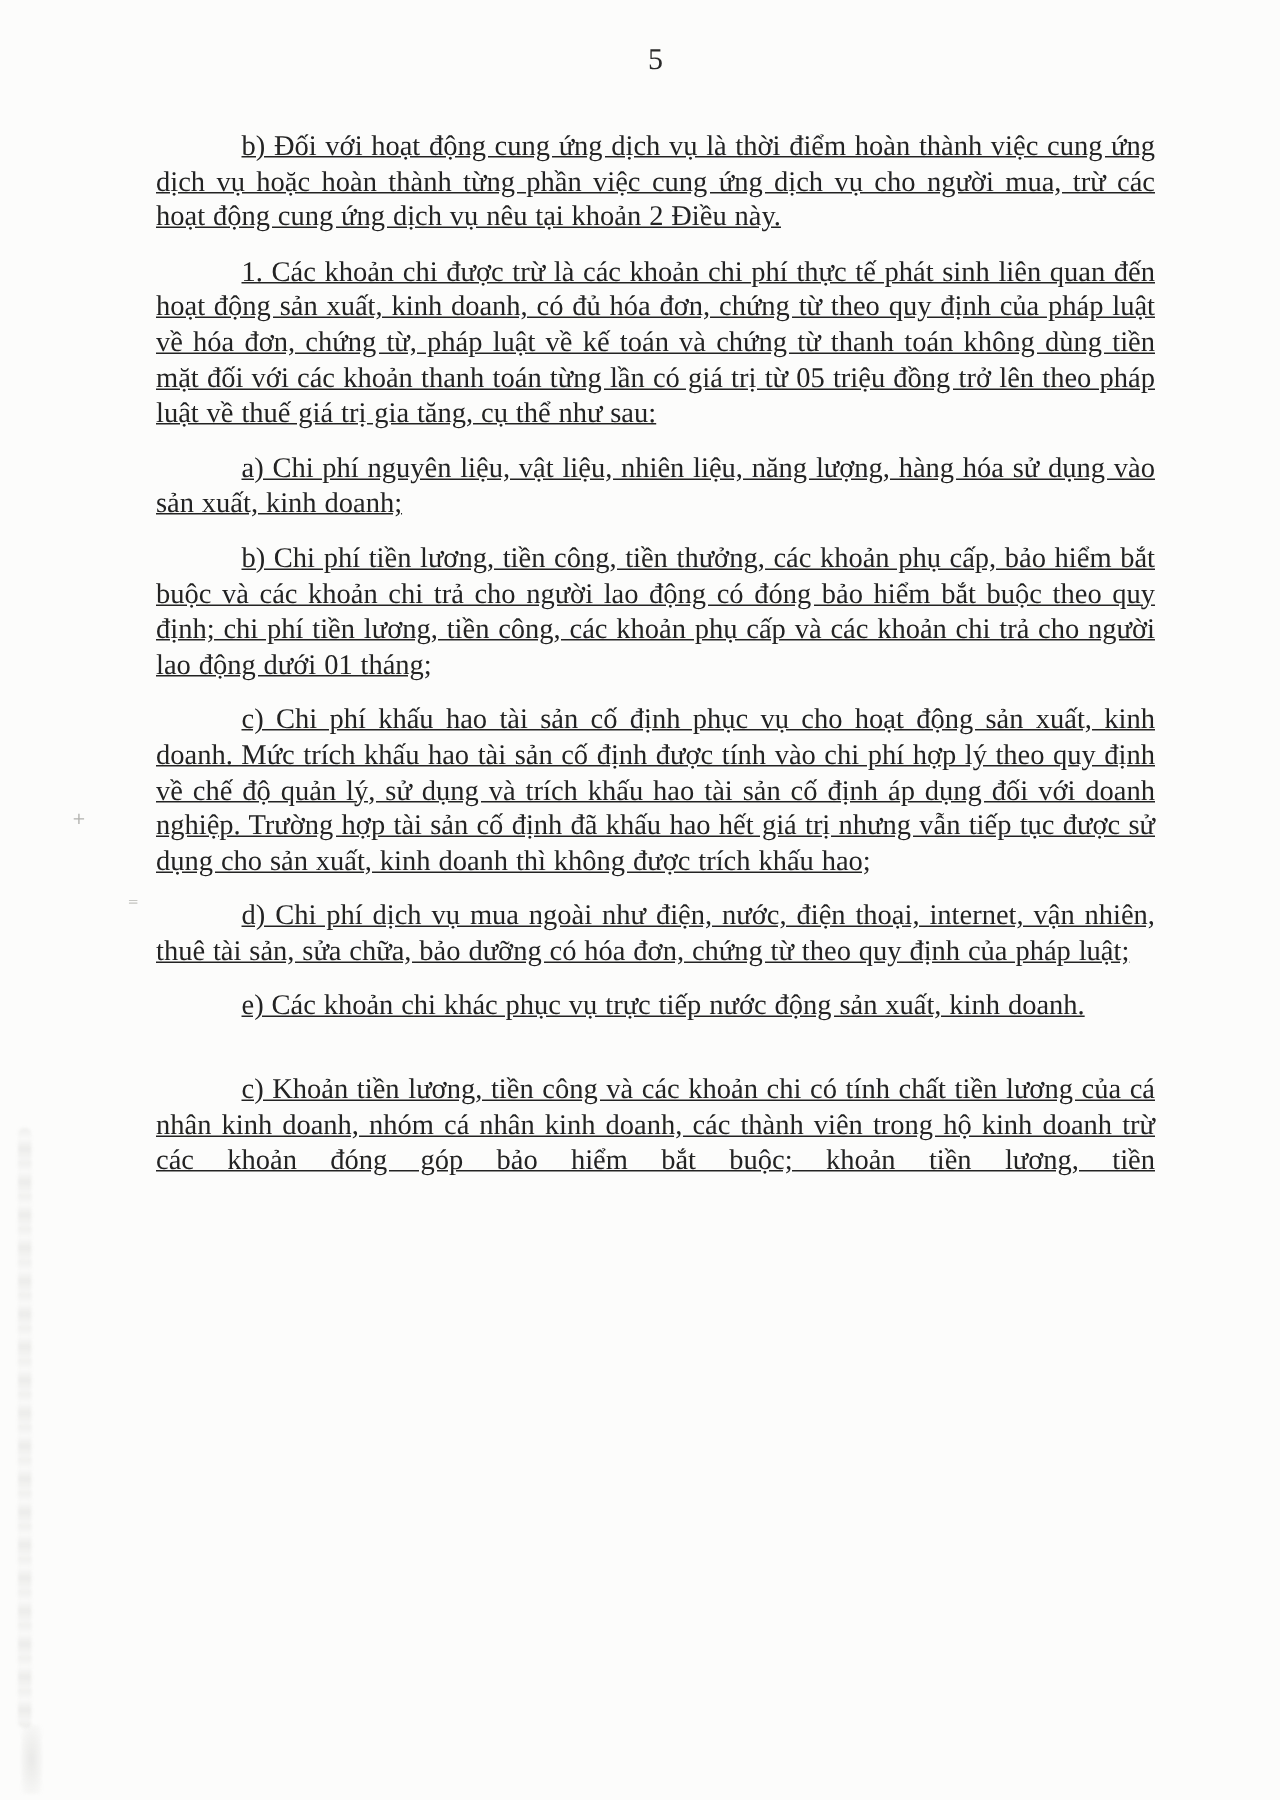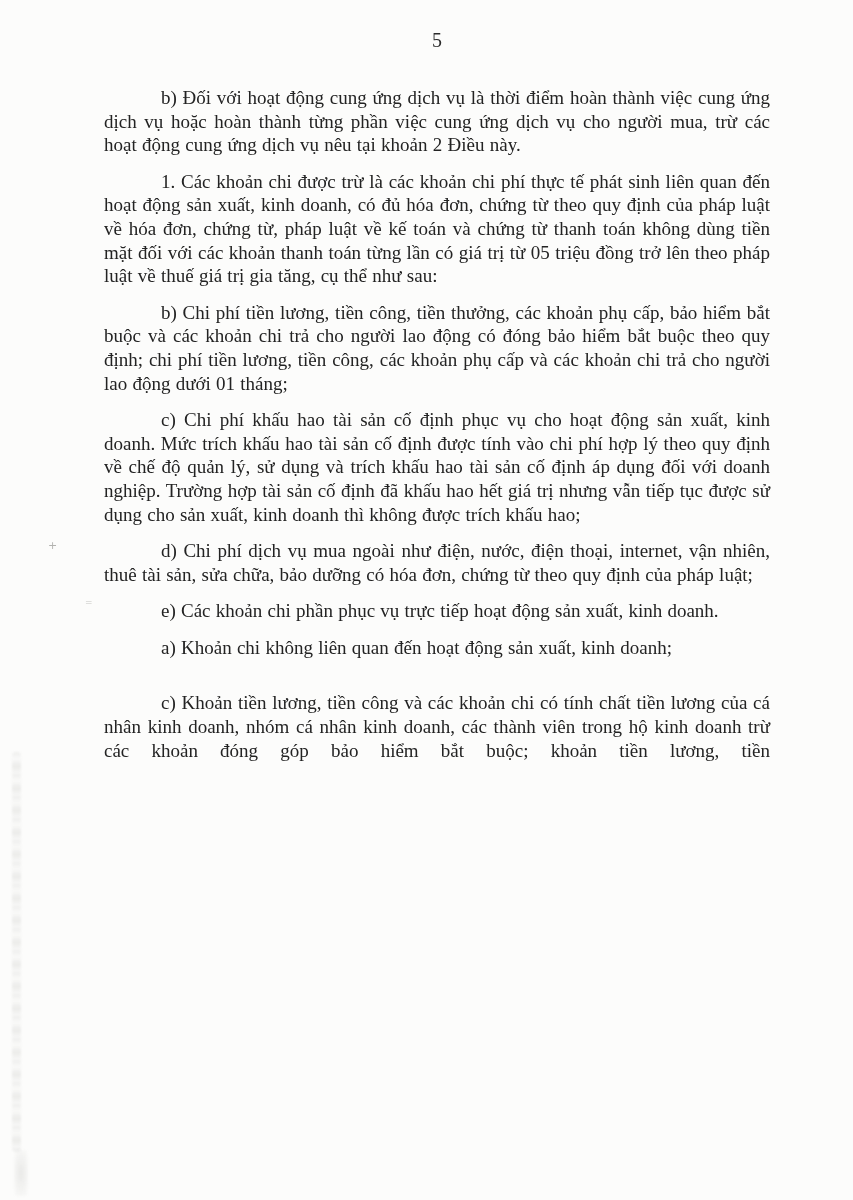--- a/index.html
+++ b/index.html
@@ -33,20 +33,21 @@
     left: 104px;
     width: 666px;
   }
   .content p {
     margin: 0 0 13px 0;
     font-size: 19px;
     line-height: 23.6px;
     text-align: justify;
     text-indent: 57px;
     word-spacing: 0.5px;
+    text-decoration: underline;
   }
   .content p.heading {
     font-weight: bold;
     margin-top: 2px;
     margin-bottom: 14px;
     text-indent: 40px;
   }
   .content p.continued {
     text-align-last: justify;
     margin-bottom: 0;
@@ -96,32 +97,32 @@
 
   <div class="page-number">5</div>
 
   <div class="content">
 
     <p>b) Đối với hoạt động cung ứng dịch vụ là thời điểm hoàn thành việc cung ứng dịch vụ hoặc hoàn thành từng phần việc cung ứng dịch vụ cho người mua, trừ các hoạt động cung ứng dịch vụ nêu tại khoản 2 Điều này.</p>
 
 
     <p>1. Các khoản chi được trừ là các khoản chi phí thực tế phát sinh liên quan đến hoạt động sản xuất, kinh doanh, có đủ hóa đơn, chứng từ theo quy định của pháp luật về hóa đơn, chứng từ, pháp luật về kế toán và chứng từ thanh toán không dùng tiền mặt đối với các khoản thanh toán từng lần có giá trị từ 05 triệu đồng trở lên theo pháp luật về thuế giá trị gia tăng, cụ thể như sau:</p>
 
+    <p>a) Chi phí nguyên liệu, vật liệu, nhiên liệu, năng lượng, hàng hóa sử dụng vào sản xuất, kinh doanh;</p>
 
     <p>b) Chi phí tiền lương, tiền công, tiền thưởng, các khoản phụ cấp, bảo hiểm bắt buộc và các khoản chi trả cho người lao động có đóng bảo hiểm bắt buộc theo quy định; chi phí tiền lương, tiền công, các khoản phụ cấp và các khoản chi trả cho người lao động dưới 01 tháng;</p>
 
     <p>c) Chi phí khấu hao tài sản cố định phục vụ cho hoạt động sản xuất, kinh doanh. Mức trích khấu hao tài sản cố định được tính vào chi phí hợp lý theo quy định về chế độ quản lý, sử dụng và trích khấu hao tài sản cố định áp dụng đối với doanh nghiệp. Trường hợp tài sản cố định đã khấu hao hết giá trị nhưng vẫn tiếp tục được sử dụng cho sản xuất, kinh doanh thì không được trích khấu hao;</p>
 
     <p>d) Chi phí dịch vụ mua ngoài như điện, nước, điện thoại, internet, vận nhiên, thuê tài sản, sửa chữa, bảo dưỡng có hóa đơn, chứng từ theo quy định của pháp luật;</p>
 
 
-    <p>e) Các khoản chi phần phục vụ trực tiếp hoạt động sản xuất, kinh doanh.</p>
+    <p>e) Các khoản chi khác phục vụ trực tiếp nước động sản xuất, kinh doanh.</p>
 
 
-    <p>a) Khoản chi không liên quan đến hoạt động sản xuất, kinh doanh;</p>
 
 
     <p class="continued">c) Khoản tiền lương, tiền công và các khoản chi có tính chất tiền lương của cá nhân kinh doanh, nhóm cá nhân kinh doanh, các thành viên trong hộ kinh doanh trừ các khoản đóng góp bảo hiểm bắt buộc; khoản tiền lương, tiền</p>
 
   </div>
 
   <span class="artifact plus-mark">+</span>
 
   <span class="artifact dash-mark">=</span>
 

